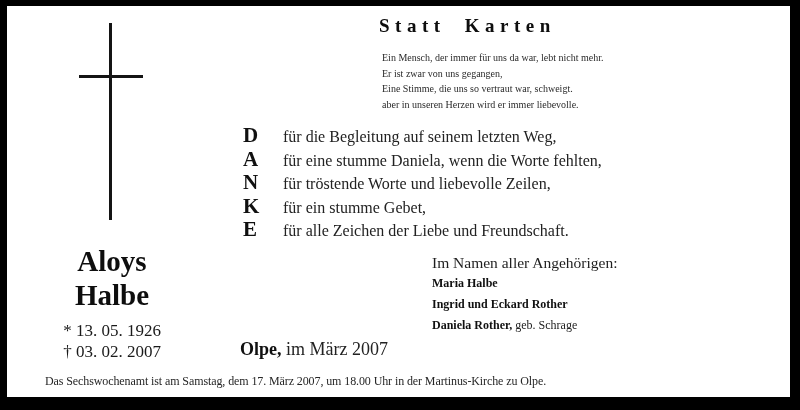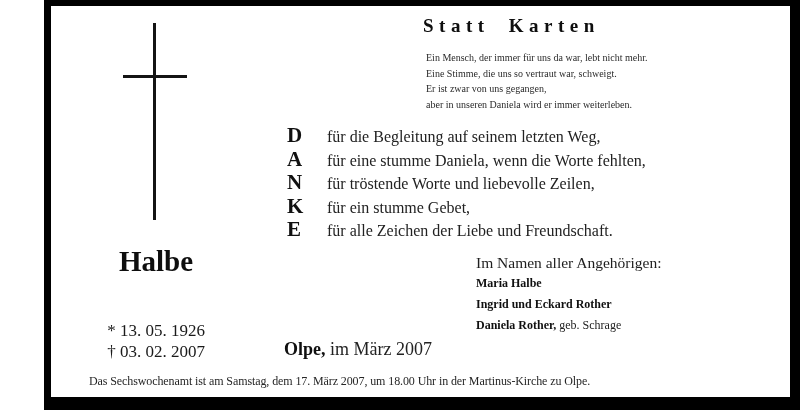--- a/index.html
+++ b/index.html
@@ -11,21 +11,20 @@
     overflow: hidden;
   }
   .frame {
     position: absolute;
     inset: 0;
     box-sizing: border-box;
     border-style: solid;
     border-color: #000000;
     border-width: 6px 10px 13px 7px;
     background: #a16207;
-    margin-left: 44px;
   }
   .sheet {
     position: relative;
     width: 100%;
     height: 100%;
     font-family: "Liberation Serif", serif;
     color: #1e1e1e;
     background: #ffffff;
   }
   .abs { position: absolute; }
@@ -148,23 +147,23 @@
 
     <div>
       <div class="cross-v"></div>
       <div class="cross-h"></div>
     </div>
 
     <div class="abs title">Statt Karten</div>
 
     <div class="abs poem">
       <div>Ein Mensch, der immer für uns da war, lebt nicht mehr.</div>
+      <div>Er ist zwar von uns gegangen,</div>
       <div>Eine Stimme, die uns so vertraut war, schweigt.</div>
-      <div>Er ist zwar von uns gegangen,</div>
-      <div>aber in unseren Daniela wird er immer weiterleben.</div>
+      <div>aber in unseren Herzen wird er immer liebevolle.</div>
     </div>
 
     <div class="abs danke">
       <div class="danke-row">
         <span class="danke-letter">D</span>
         <span class="danke-text">für die Begleitung auf seinem letzten Weg,</span>
       </div>
       <div class="danke-row">
         <span class="danke-letter">A</span>
         <span class="danke-text">für eine stumme Daniela, wenn die Worte fehlten,</span>
@@ -177,20 +176,21 @@
         <span class="danke-letter">K</span>
         <span class="danke-text">für ein stumme Gebet,</span>
       </div>
       <div class="danke-row">
         <span class="danke-letter">E</span>
         <span class="danke-text">für alle Zeichen der Liebe und Freundschaft.</span>
       </div>
     </div>
 
     <div class="abs deceased-names">
+      <div>Aloys</div>
       <div>Halbe</div>
     </div>
 
     <div class="abs deceased-dates">
       <div class="inner">
         <div>* 13. 05. 1926</div>
         <div>† 03. 02. 2007</div>
       </div>
     </div>
 

